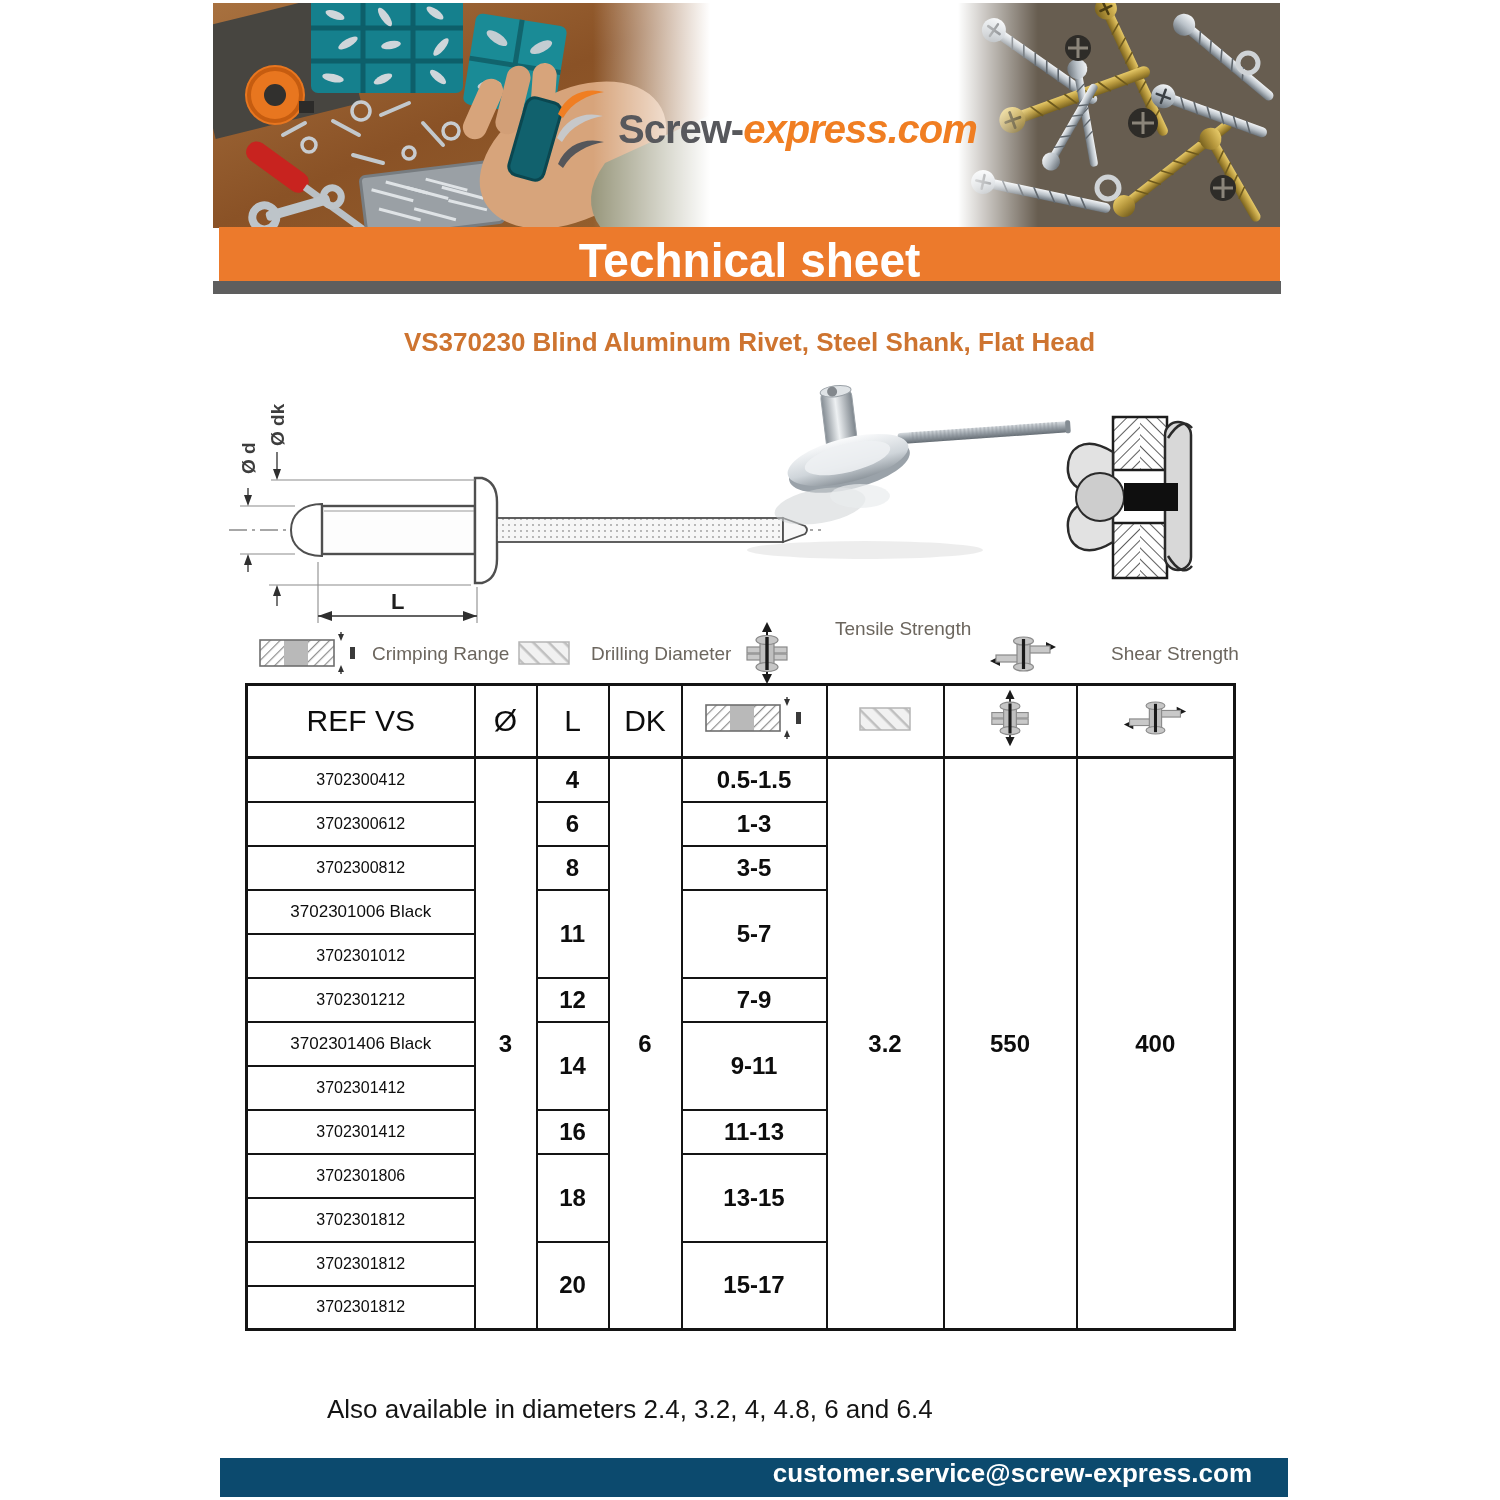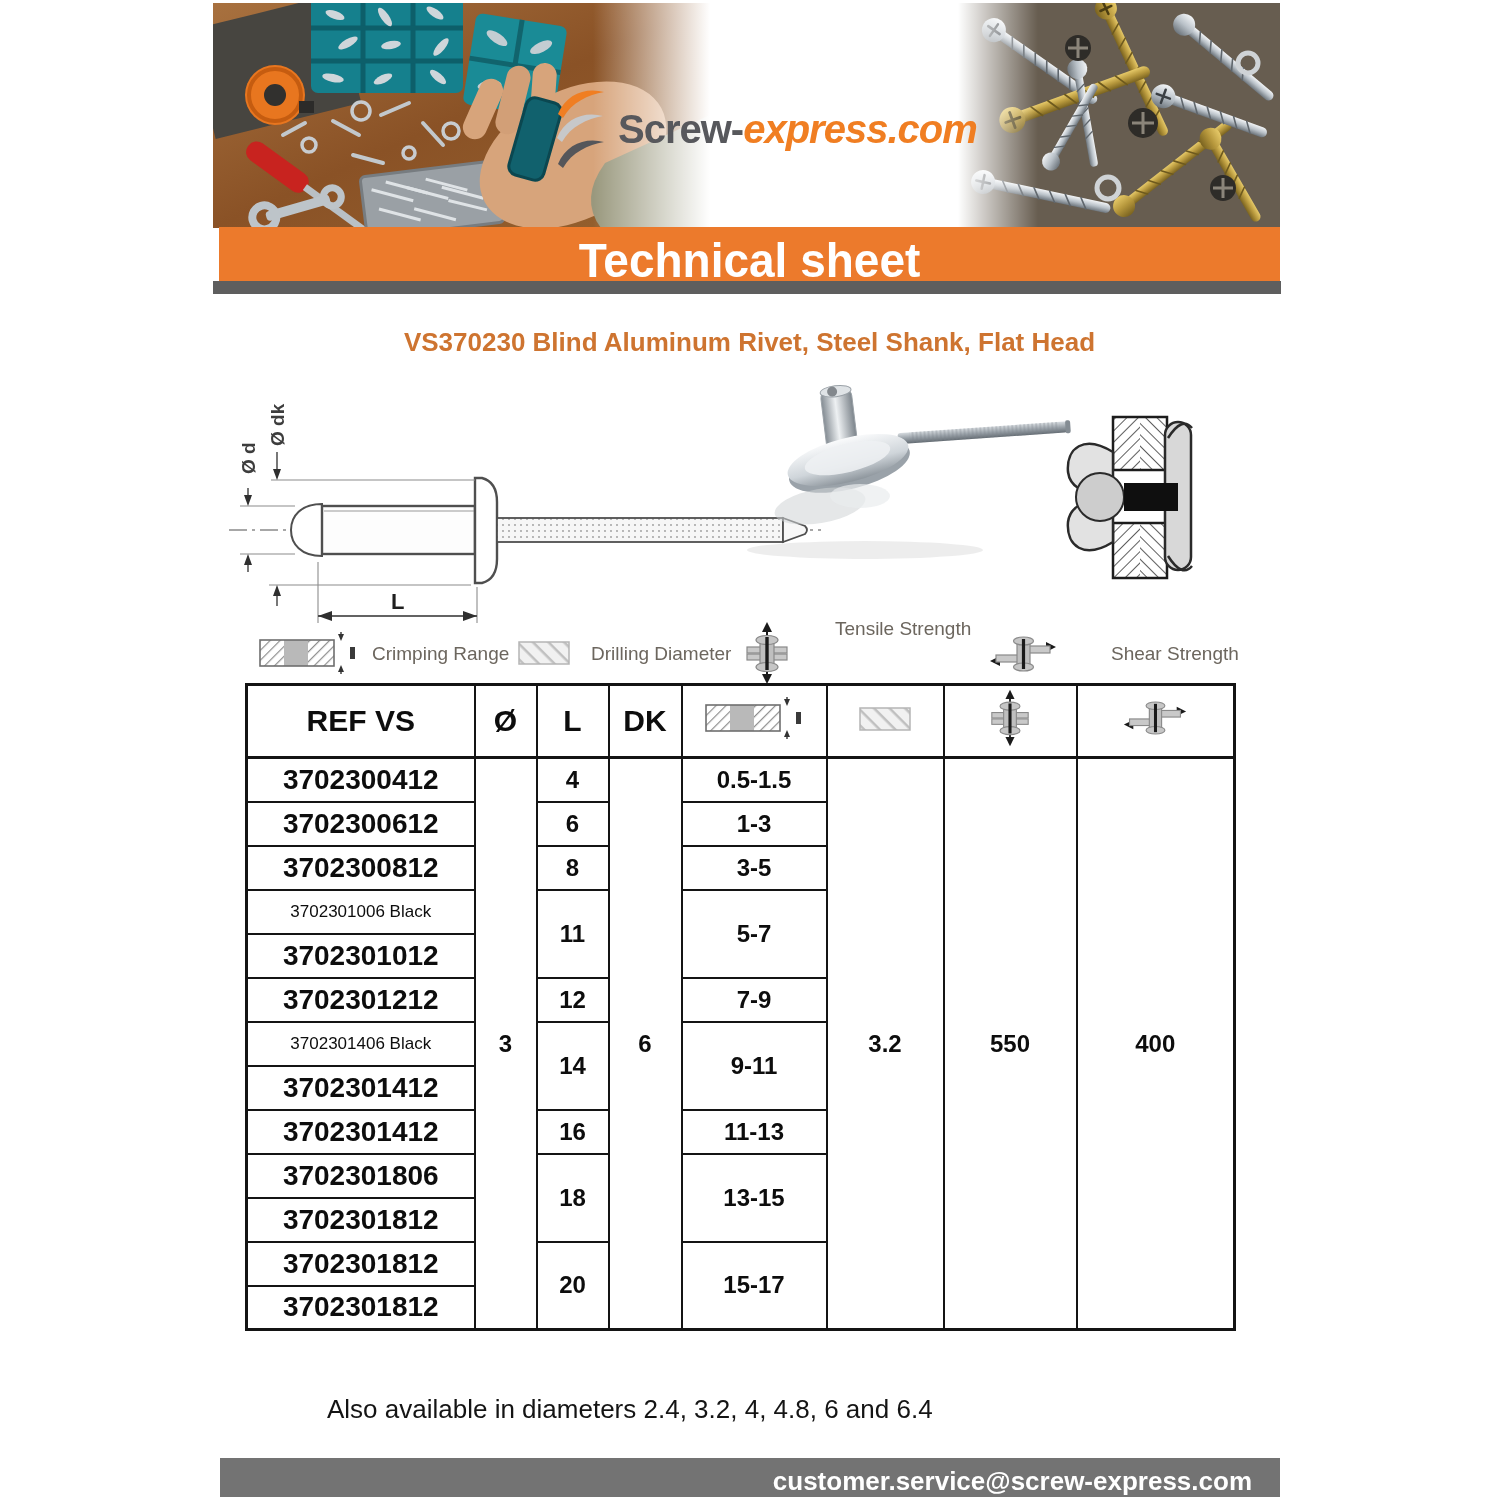--- a/index.html
+++ b/index.html
@@ -27,30 +27,30 @@
   
   .legend-label{position:absolute;font-size:19px;color:#6C665E;white-space:nowrap;}
 
   
   table.spec{position:absolute;left:245px;top:683px;width:988px;border-collapse:collapse;table-layout:fixed;
              border:3px solid #141414;}
   table.spec th,table.spec td{border:2px solid #141414;text-align:center;vertical-align:middle;padding:0;
              color:#0d0d0d;overflow:hidden;}
   table.spec tr{height:44px;}
   table.spec tr.hrow{height:73px;}
-  table.spec tr.hrow th{border-bottom:3px solid #141414;font-size:30px;font-weight:bold;}
-  .ref-b{font-size:28px;font-weight:bold;}
+  table.spec tr.hrow th{border-bottom:3px solid #141414;font-size:30px;font-weight:normal;}
+  .ref-b{font-size:16px;font-weight:normal;}
   .ref-s{font-size:17px;font-weight:normal;}
   .num{font-size:24px;font-weight:bold;}
 
   .note{position:absolute;left:290px;top:1394px;font-size:26px;color:#141414;margin-left:37px;}
 
   
-  .footer-bar{position:absolute;left:220px;top:1458px;width:1060px;height:39px;background:#737373;
-              display:flex;align-items:flex-end;justify-content:flex-end;padding-right:0;}
+  .footer-bar{position:absolute;left:220px;top:1458px;width:1060px;height:39px;background:#0c4a6e;
+              display:flex;align-items:flex-start;justify-content:flex-end;padding-right:8px;}
   .footer-email{color:#ffffff;font-size:26px;font-weight:bold;margin-right:28px;}
 </style>
 </head>
 <body>
 
 <div class="page">
 
   <svg width="0" height="0" style="position:absolute" aria-hidden="true">
     <defs>
       <linearGradient id="wood" x1="0" y1="0" x2="1" y2="1">

